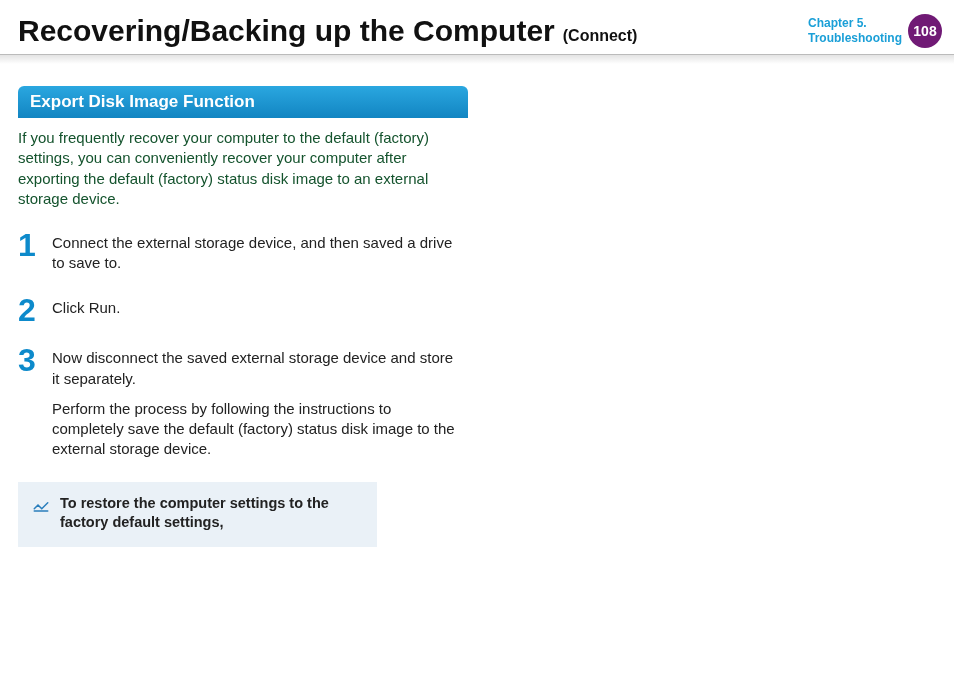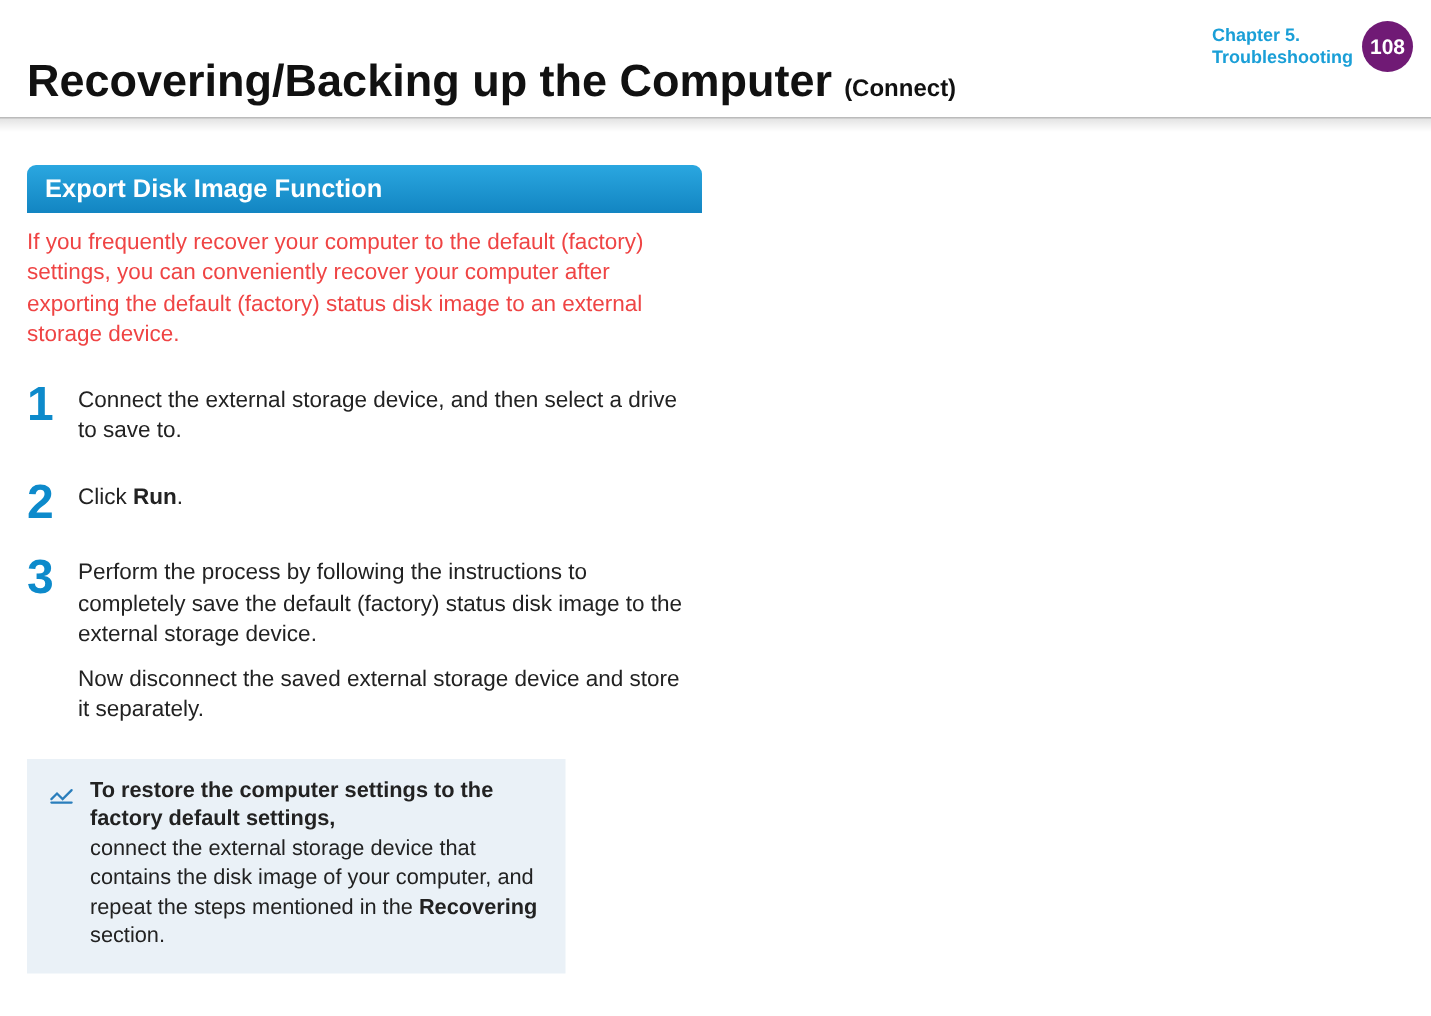--- a/index.html
+++ b/index.html
@@ -19,21 +19,20 @@
     }
     .title-wrap {
       display: flex;
       align-items: baseline;
       gap: 8px;
     }
     .main-title {
       font-size: 30px;
       font-weight: 700;
       color: #111;
-      margin-top: 24px;
     }
     .sub-title {
       font-size: 16px;
       font-weight: 700;
       color: #111;
     }
     .chapter-wrap {
       display: flex;
       align-items: center;
       gap: 6px;
@@ -85,21 +84,21 @@
       padding: 6px 8px 7px 12px;
       height: 32px;
       display: flex;
       align-items: center;
       width: 450px;
     }
     .intro {
       font-size: 15px;
       line-height: 1.35;
       margin-top: 10px;
-      color: #ef4444;
+      color: #14532d;
       width: 448px;
     }
     .steps {
       margin-top: 22px;
     }
     .step {
       display: flex;
       gap: 12px;
       margin-bottom: 22px;
     }
@@ -131,21 +130,21 @@
     }
     .note-icon {
       color: #2a7ebc;
       font-size: 16px;
       font-weight: bold;
       flex-shrink: 0;
       margin-top: 2px;
     }
     .note-body { color: #222; }
     .note-title { font-weight: 700; }
-    b { font-weight: 700; }
+    b { font-weight: 400; }
   </style>
 </head>
 <body>
 
 <div class="header">
   <div class="title-wrap">
     <span class="main-title">Recovering/Backing up the Computer</span>
     <span class="sub-title">(Connect)</span>
   </div>
   <div class="chapter-wrap">
@@ -160,43 +159,42 @@
 <div class="divider"></div>
 
 <div class="content">
   <div class="section-tab">Export Disk Image Function</div>
   <p class="intro">If you frequently recover your computer to the default (factory) settings, you can conveniently recover your computer after exporting the default (factory) status disk image to an external storage device.</p>
 
   <div class="steps">
     <div class="step">
       <div class="step-num">1</div>
       <div class="step-body">
-        <p>Connect the external storage device, and then select a drive to save to.</p>
+        <p>Connect the external storage device, and then saved a drive to save to.</p>
       </div>
     </div>
     <div class="step">
       <div class="step-num">2</div>
       <div class="step-body">
         <p>Click <b>Run</b>.</p>
       </div>
     </div>
     <div class="step">
       <div class="step-num">3</div>
       <div class="step-body">
+        <p>Now disconnect the saved external storage device and store it separately.</p>
         <p>Perform the process by following the instructions to completely save the default (factory) status disk image to the external storage device.</p>
-        <p>Now disconnect the saved external storage device and store it separately.</p>
       </div>
     </div>
   </div>
 
   <div class="note-box">
     <div class="note-icon">
       <svg width="18" height="18" viewBox="0 0 24 24" fill="none" stroke="#2a7ebc" stroke-width="2">
         <path d="M3 17l5-5 5 5 8-8" stroke-linecap="round"></path>
         <path d="M3 20h18" stroke-linecap="round"></path>
       </svg>
     </div>
     <div class="note-body">
       <div class="note-title">To restore the computer settings to the factory default settings,</div>
-      <div>connect the external storage device that contains the disk image of your computer, and repeat the steps mentioned in the <b>Recovering</b> section.</div>
     </div>
   </div>
 </div>
 
 </body></html>

